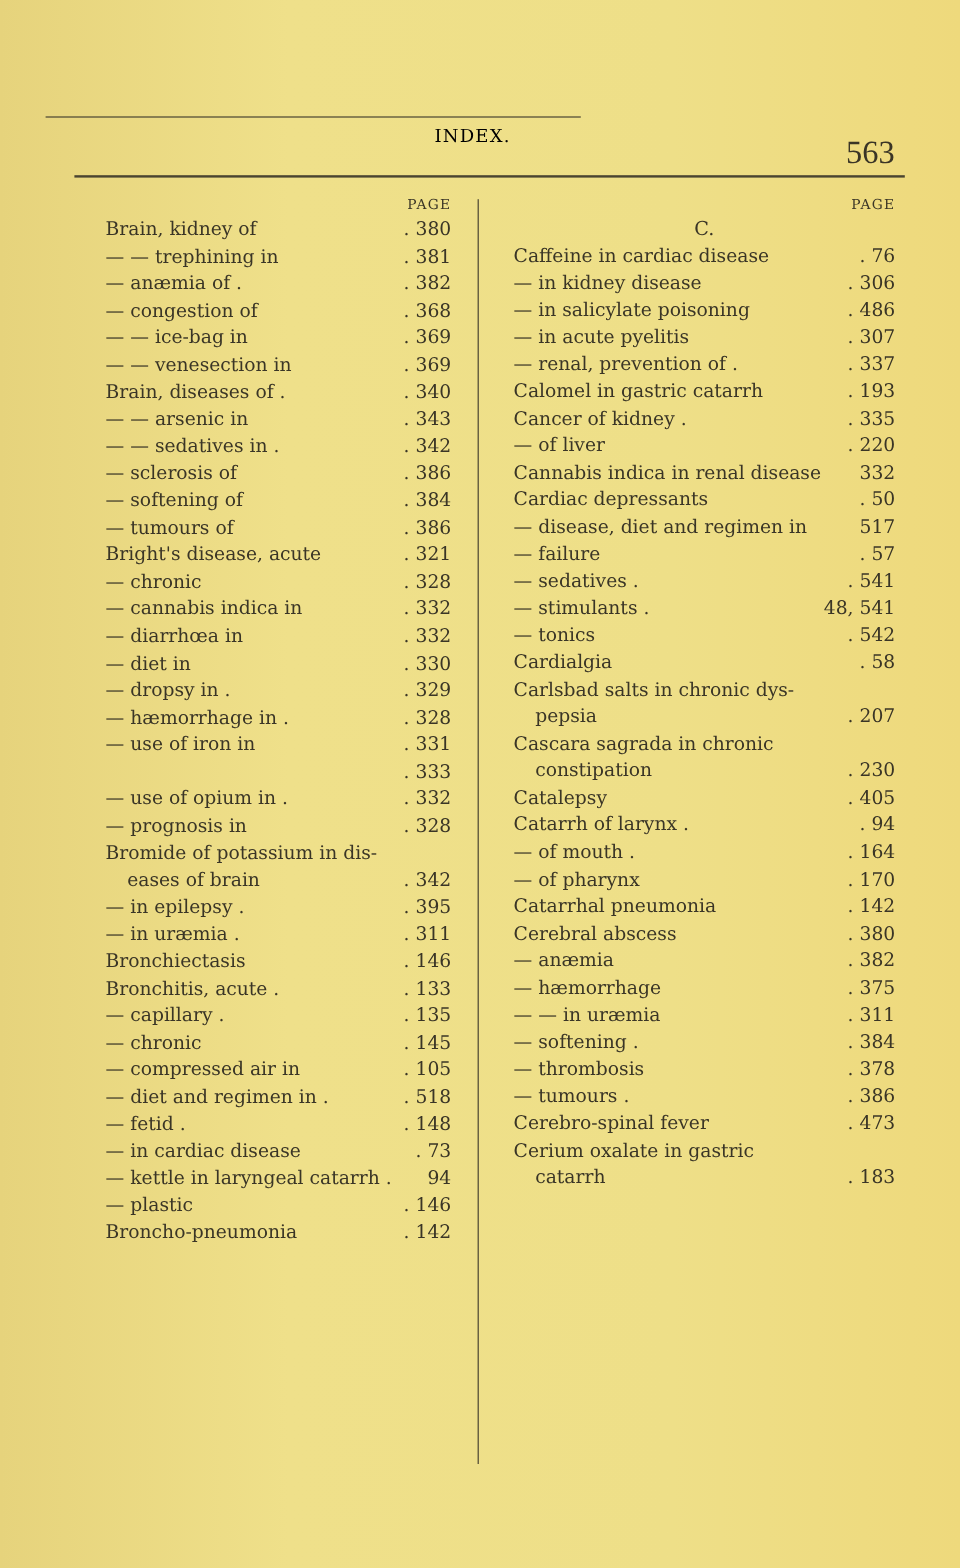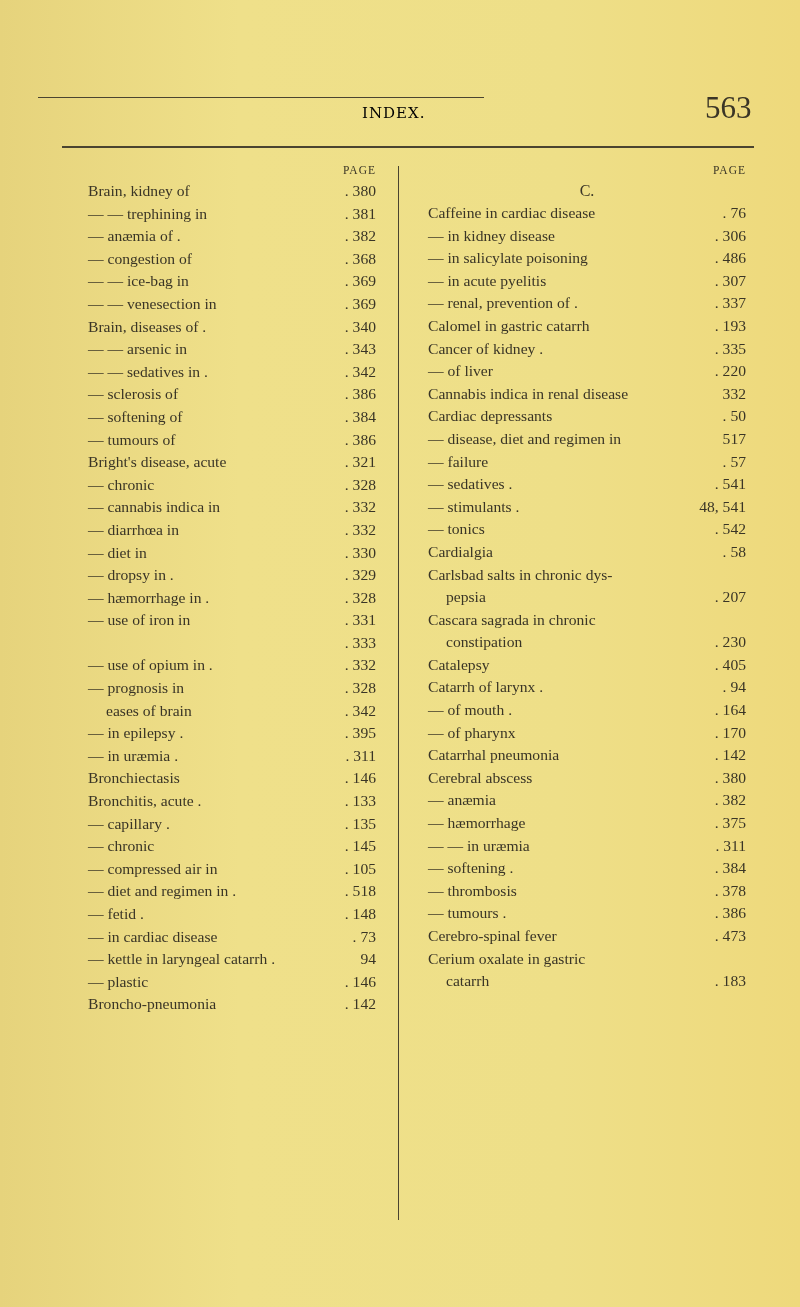--- a/index.html
+++ b/index.html
@@ -12,26 +12,26 @@
     position: relative;
   }
   .rule { position: absolute; height: 1px; background: #4a4430; }
   .rule.top { left: 38px; top: 97px; width: 446px; }
   .rule.hdr { left: 62px; top: 146px; width: 692px; height: 1.5px; }
   .running-title {
     position: absolute; left: 362px; top: 104px;
     font-size: 15px; letter-spacing: 1px; color: #000000;
   }
   .page-number {
-    position: absolute; left: 705px; top: 90px;
-    font-size: 31px; color: #3a3526; letter-spacing: 0px;
+    position: absolute; left: 705px; top: 112px;
+    font-size: 27px; color: #3a3526; letter-spacing: 0px;
     font-family: "Liberation Serif", serif;
   }
   .divider { position: absolute; left: 398px; top: 166px; width: 1px; height: 1054px; background: #4a4430; }
-  .col { position: absolute; font-size: 15.6px; font-family: Liberation Serif, serif; }
+  .col { position: absolute; font-size: 15.6px; }
   .col.left { left: 88px; top: 160px; width: 288px; }
   .col.right { left: 428px; top: 160px; width: 318px; }
   .page-hdr { text-align: right; font-size: 11.5px; letter-spacing: 1px; height: 20px; line-height: 20px; }
   .letter { text-align: center; height: 22px; line-height: 22px; font-size: 16px; }
   .entry { position: relative; height: 22.6px; line-height: 22.6px; white-space: nowrap; }
   .entry .term { position: absolute; left: 0; }
   .entry .term.indent { left: 18px; }
   .entry .pg { position: absolute; right: 0; }
 </style>
 </head>
@@ -131,20 +131,24 @@
       </div>
       <div class="entry">
         <span class="term">— use of opium in .</span>
         <span class="pg">. 332</span>
       </div>
       <div class="entry">
         <span class="term">— prognosis in</span>
         <span class="pg">. 328</span>
       </div>
       <div class="entry">
+        <span class="term">Bromide of potassium in dis-</span>
+        <span class="pg"></span>
+      </div>
+      <div class="entry">
         <span class="term indent">eases of brain</span>
         <span class="pg">. 342</span>
       </div>
       <div class="entry">
         <span class="term">— in epilepsy .</span>
         <span class="pg">. 395</span>
       </div>
       <div class="entry">
         <span class="term">— in uræmia .</span>
         <span class="pg">. 311</span>

